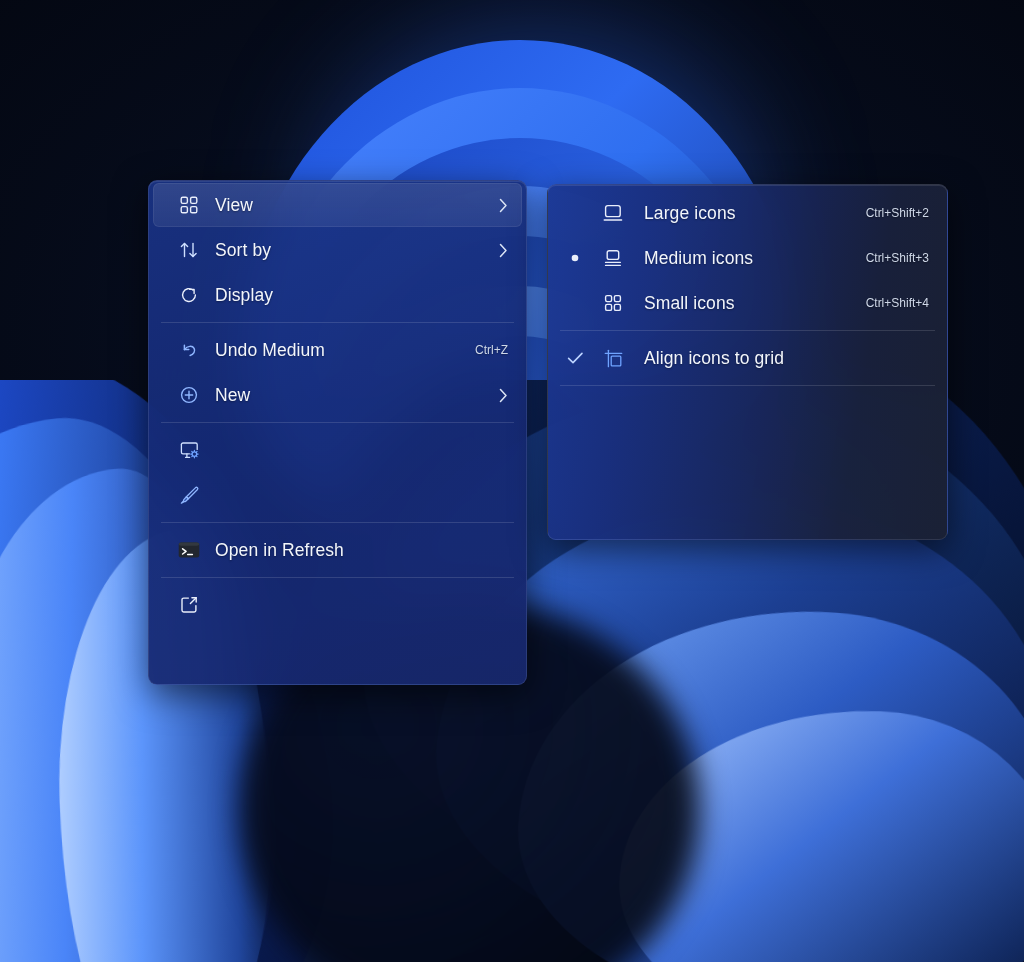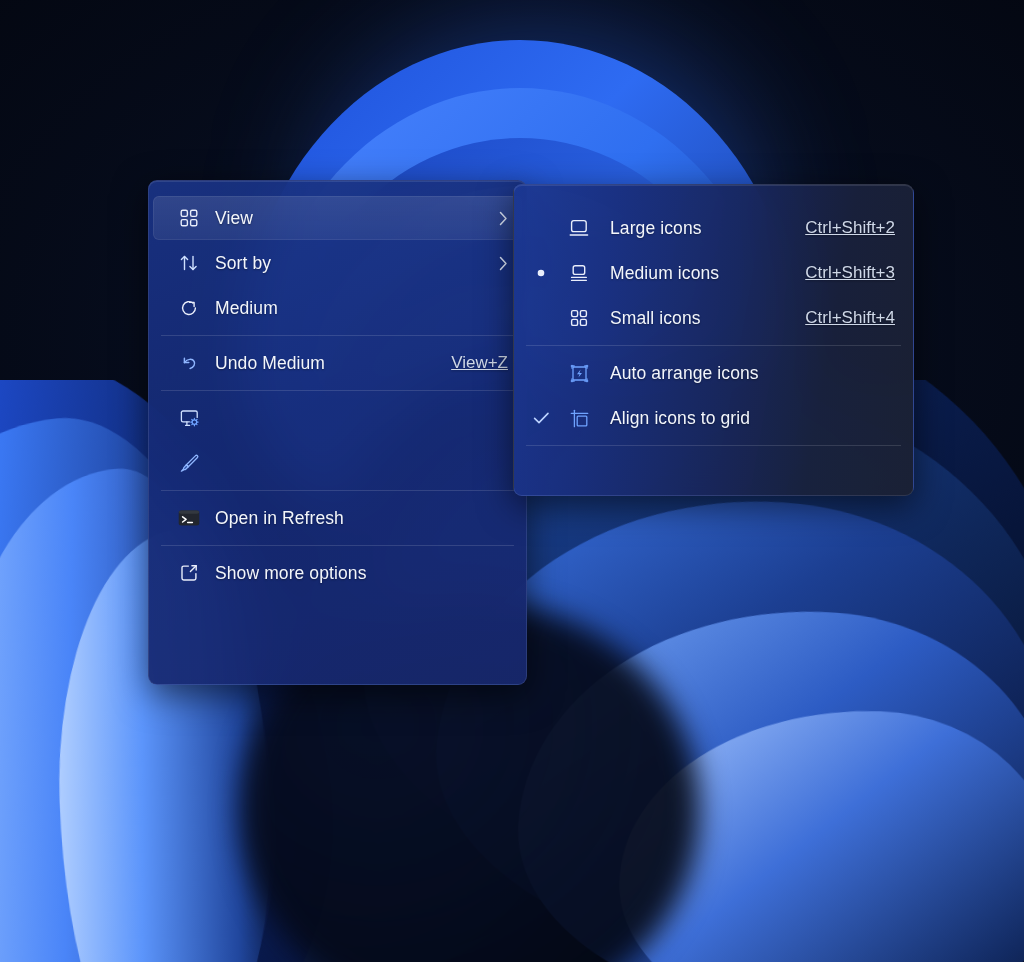--- a/index.html
+++ b/index.html
@@ -57,29 +57,29 @@
     box-shadow: 0 10px 34px rgba(0,0,0,.55), 0 1px 0 rgba(255,255,255,.10) inset;
     border: 1px solid rgba(255,255,255,.10);
     overflow: hidden;
     backdrop-filter: blur(28px);
   }
 
   #main-menu {
     left: 148px; top: 180px; width: 379px; height: 505px;
     background:
       linear-gradient(160deg, rgba(26,52,134,.93) 0%, rgba(21,42,118,.93) 45%, rgba(24,40,110,.93) 100%);
-    padding: 14px 0;
+    padding: 1px 0;
     box-sizing: border-box;
   }
 
   #view-submenu {
-    left: 513px; top: 184px; width: 401px; height: 312px;
+    left: 547px; top: 184px; width: 401px; height: 356px;
     background:
       linear-gradient(100deg, rgba(27,55,146,.95) 0%, rgba(25,46,124,.95) 24%, rgba(24,38,92,.95) 52%, rgba(25,33,60,.96) 76%, rgba(27,33,51,.96) 100%);
-    padding: 20px 0;
+    padding: 5px 0;
     box-sizing: border-box;
   }
 
   .mi {
     position: relative;
     display: flex;
     align-items: center;
     height: 44px;
     margin: 1px 4px;
     border-radius: 6px;
@@ -109,25 +109,24 @@
     flex: 1 1 auto;
     color: #f3f6fb;
     font-size: 17.5px;
     letter-spacing: .1px;
     padding-left: 8px;
     white-space: nowrap;
     text-shadow: 0 1px 2px rgba(0,0,0,.35);
   }
   .mi .accel {
     color: #cfd8e8;
-    font-size: 17px;
+    font-size: 12px;
     padding-right: 14px;
     white-space: nowrap;
     text-shadow: 0 1px 2px rgba(0,0,0,.35);
-    text-decoration: underline;
   }
   .mi .chev {
     padding-right: 14px;
     display: flex;
     align-items: center;
   }
 
   #main-menu .mi .ico { flex: 0 0 24px; width: 24px; margin-left: -10px; }
   #main-menu .mi .lead { flex: 0 0 34px; width: 34px; }
   #main-menu .mi .label { padding-left: 14px; }
@@ -218,37 +217,52 @@
     </div>
 
     <div class="mi">
       <span class="lead"></span>
       <span class="ico">
         <svg width="20" height="20" viewBox="0 0 20 20" fill="none" stroke="#e9eefb" stroke-width="1.4" stroke-linecap="round" stroke-linejoin="round">
           <path d="M16.4 10 A6.4 6.4 0 1 1 14.1 5.1"></path>
           <path d="M10.6 4.4 L15.1 4.4 L15.1 8.6" stroke-linejoin="round"></path>
         </svg>
       </span>
-      <span class="label">Medium</span>
+      <span class="label">Display</span>
     </div>
 
     <div class="sep"></div>
 
     <div class="mi">
       <span class="lead"></span>
       <span class="ico">
         <svg width="20" height="20" viewBox="0 0 20 20" fill="none" stroke="#8fb6ff" stroke-width="1.5" stroke-linecap="round" stroke-linejoin="round">
           <path d="M5.4 5.2 L5.4 9.6 L9.8 9.6"></path>
           <path d="M5.4 9.6 C8.5 5.6 13.4 5.4 15.1 8.4 C16.6 11.1 14.6 14.6 11.1 15.4"></path>
         </svg>
       </span>
       <span class="label">Undo Medium</span>
-      <span class="accel">View+Z</span>
-    </div>
-
+      <span class="accel">Ctrl+Z</span>
+    </div>
+
+    <div class="mi">
+      <span class="lead"></span>
+      <span class="ico">
+        <svg width="20" height="20" viewBox="0 0 20 20" fill="none" stroke="#8fb6ff" stroke-width="1.4" stroke-linecap="round">
+          <circle cx="10" cy="10" r="7.4"></circle>
+          <path d="M10 6.3 V13.7 M6.3 10 H13.7"></path>
+        </svg>
+      </span>
+      <span class="label">New</span>
+      <span class="chev">
+        <svg width="9" height="15" viewBox="0 0 9 15" fill="none" stroke="#dbe4f5" stroke-width="1.5" stroke-linecap="round" stroke-linejoin="round">
+            <path d="M1.5 1.5 L7 7.5 L1.5 13.5"></path>
+          </svg>
+      </span>
+    </div>
 
     <div class="sep"></div>
 
     <div class="mi">
       <span class="lead"></span>
       <span class="ico">
         <svg width="21" height="21" viewBox="0 0 21 21" fill="none" stroke="#cfe0ff" stroke-width="1.3" stroke-linecap="round" stroke-linejoin="round">
           <path d="M2.4 4.6 a1.6 1.6 0 0 1 1.6-1.6 H16.6 a1.6 1.6 0 0 1 1.6 1.6 V9.4"></path>
           <path d="M2.4 4.6 V12.2 a1.6 1.6 0 0 0 1.6 1.6 H10.4"></path>
           <path d="M6.6 17.4 H10.6 M7.9 13.8 V17.4"></path>
@@ -287,21 +301,20 @@
 
     <div class="mi">
       <span class="lead"></span>
       <span class="ico">
         <svg width="20" height="20" viewBox="0 0 20 20" fill="none" stroke="#e9eefb" stroke-width="1.4" stroke-linecap="round" stroke-linejoin="round">
           <path d="M9.4 3.1 H4.7 a1.7 1.7 0 0 0 -1.7 1.7 V15.3 a1.7 1.7 0 0 0 1.7 1.7 H15.2 a1.7 1.7 0 0 0 1.7 -1.7 V10.6"></path>
           <path d="M11.4 8.6 L17.2 2.8"></path>
           <path d="M12.9 2.8 H17.2 V7.1"></path>
         </svg>
       </span>
-      <span class="label">Show more options</span>
     </div>
   </div>
 
   <div class="menu" id="view-submenu">
 
     <div class="mi">
       <span class="lead"></span>
       <span class="ico">
         <svg width="22" height="20" viewBox="0 0 22 20" fill="none" stroke="#e9eefb" stroke-width="1.4" stroke-linecap="round">
           <rect x="3.6" y="2.6" width="14.6" height="11.0" rx="2.2"></rect>
@@ -338,32 +351,20 @@
           <rect x="2.6" y="11.4" width="6.0" height="6.0" rx="1.5"></rect>
           <rect x="11.4" y="11.4" width="6.0" height="6.0" rx="1.5"></rect>
         </svg>
       </span>
       <span class="label">Small icons</span>
       <span class="accel">Ctrl+Shift+4</span>
     </div>
 
     <div class="sep"></div>
 
-    <div class="mi">
-      <span class="lead"></span>
-      <span class="ico">
-        <svg width="21" height="21" viewBox="0 0 21 21" fill="none" stroke="#6fa3ff" stroke-width="1.3" stroke-linecap="round" stroke-linejoin="round">
-          <rect x="4.0" y="4.0" width="13.0" height="13.0" rx="1.0"></rect>
-          <path d="M2.3 3.0 H5.2 M15.8 3.0 H18.7 M2.3 18.0 H5.2 M15.8 18.0 H18.7"></path>
-          <path d="M3.0 2.3 V5.2 M3.0 15.8 V18.7 M18.0 2.3 V5.2 M18.0 15.8 V18.7"></path>
-          <path d="M11.6 6.6 L8.0 11.3 H10.6 L9.4 14.6 L13.0 9.9 H10.4 Z" fill="#6fa3ff" stroke="none"></path>
-        </svg>
-      </span>
-      <span class="label">Auto arrange icons</span>
-    </div>
 
     <div class="mi">
       <span class="lead">
         <svg width="17" height="14" viewBox="0 0 17 14" fill="none" stroke="#bcd3ff" stroke-width="1.6" stroke-linecap="round" stroke-linejoin="round">
             <path d="M1.6 7.4 L6.0 11.6 L15.0 2.4"></path>
           </svg>
       </span>
       <span class="ico">
         <svg width="21" height="21" viewBox="0 0 21 21" fill="none" stroke="#6fa3ff" stroke-width="1.3" stroke-linecap="round" stroke-linejoin="round">
           <path d="M5.4 2.3 V18.7"></path>

